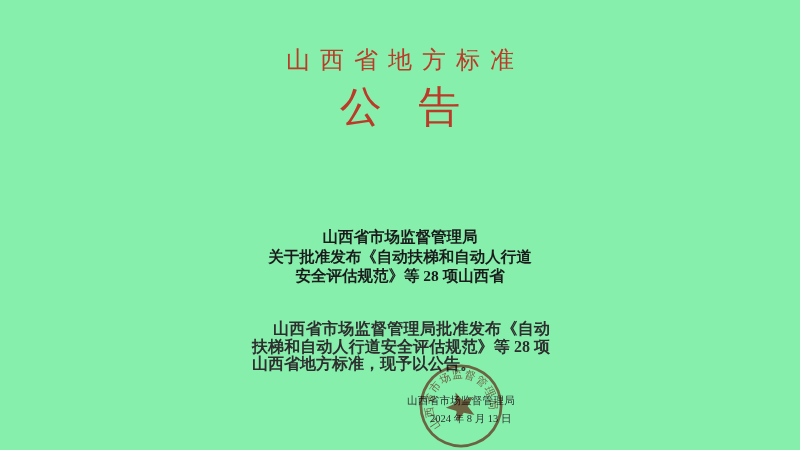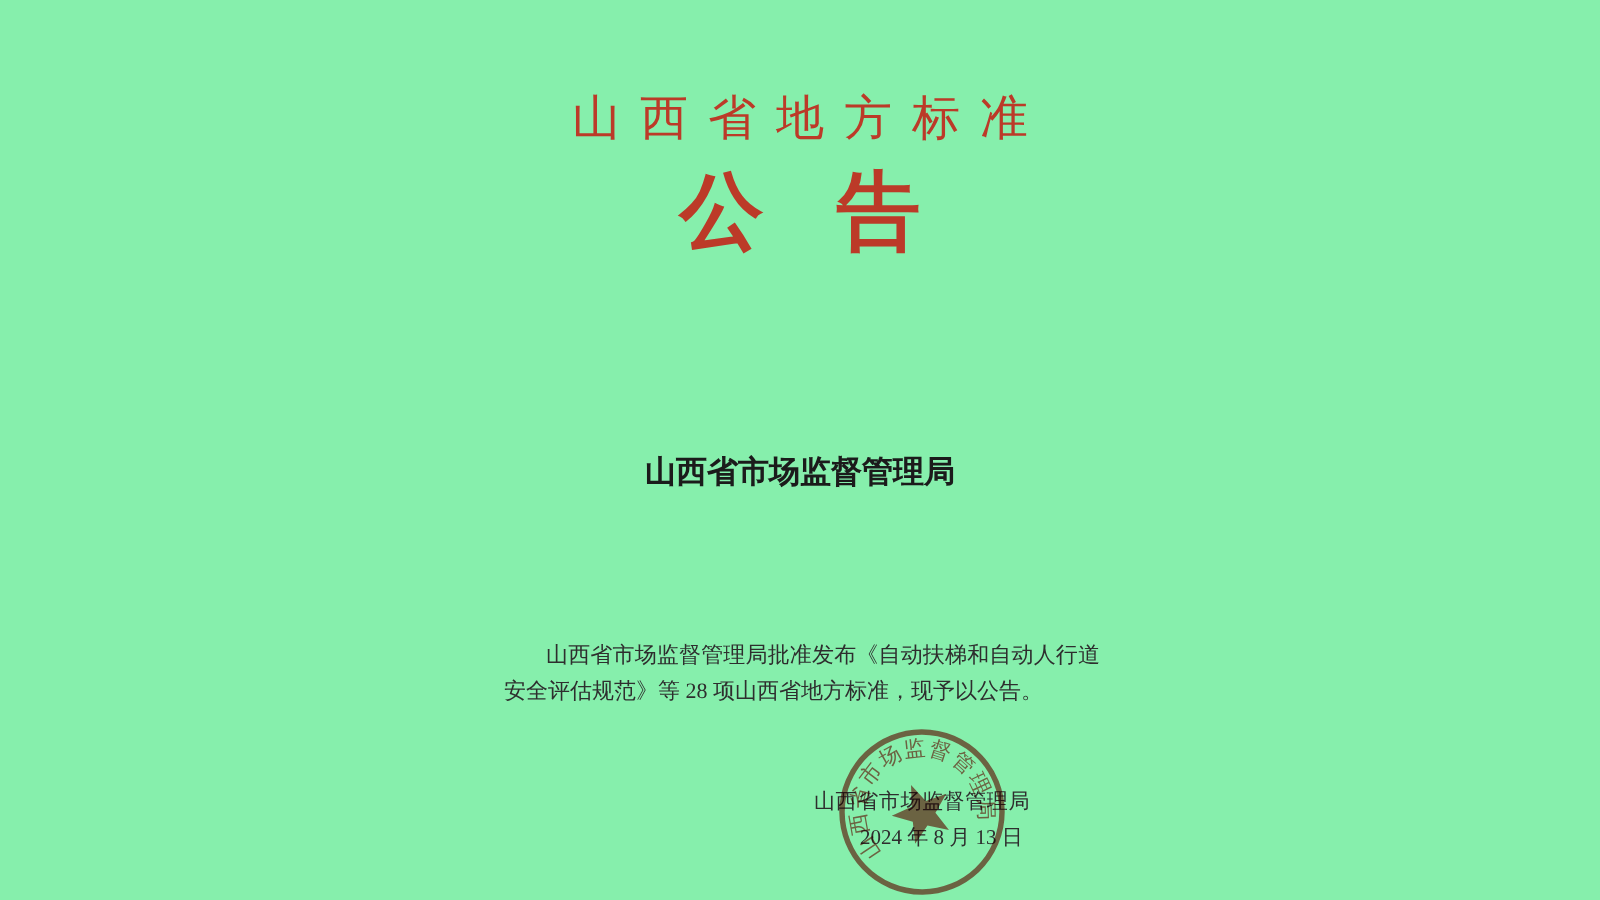--- a/index.html
+++ b/index.html
@@ -32,21 +32,21 @@
   .doc-announcement {
     position: absolute;
     top: 84px;
     left: 0;
     right: 0;
     text-align: center;
     font-size: 42px;
     line-height: 46px;
     word-spacing: 26px;
     color: #bc3a28;
-    font-weight: 700;
+    font-weight: 400;
   }
   
   .issue-number {
     position: absolute;
     top: 190px;
     left: 0;
     right: 0;
     text-align: center;
     font-size: 13px;
     color: #2e2e2e;
@@ -62,25 +62,26 @@
     line-height: 19.5px;
     font-weight: bold;
     color: #1b1b1b;
   }
   
   .body-text {
     position: absolute;
     top: 320px;
     left: 252px;
     width: 298px;
-    font-size: 11px;
+    font-size: 16px;
     line-height: 17.5px;
     text-align: justify;
     text-indent: 21px;
     color: #2e2e2e;
+    font-weight: bold;
   }
   
   .signature {
     position: absolute;
     top: 394px;
     left: 407px;
     font-size: 10.5px;
     letter-spacing: 0.3px;
     color: #2e2e2e;
     white-space: nowrap;
@@ -112,20 +113,22 @@
 
 <div class="page">
 
   <div class="doc-title">山西省地方标准</div>
 
   <div class="doc-announcement">公 告</div>
 
 
   <div class="heading">
     <div>山西省市场监督管理局</div>
+    <div>关于批准发布《自动扶梯和自动人行道</div>
+    <div>安全评估规范》等 28 项山西省</div>
   </div>
 
   <div class="body-text">山西省市场监督管理局批准发布《自动扶梯和自动人行道安全评估规范》等 28 项山西省地方标准，现予以公告。</div>
 
   <div class="signature">山西省市场监督管理局</div>
 
   <div class="sign-date">2024 年 8 月 13 日</div>
 
   <div class="seal">
     <svg viewBox="0 0 100 100" xmlns="http://www.w3.org/2000/svg">

